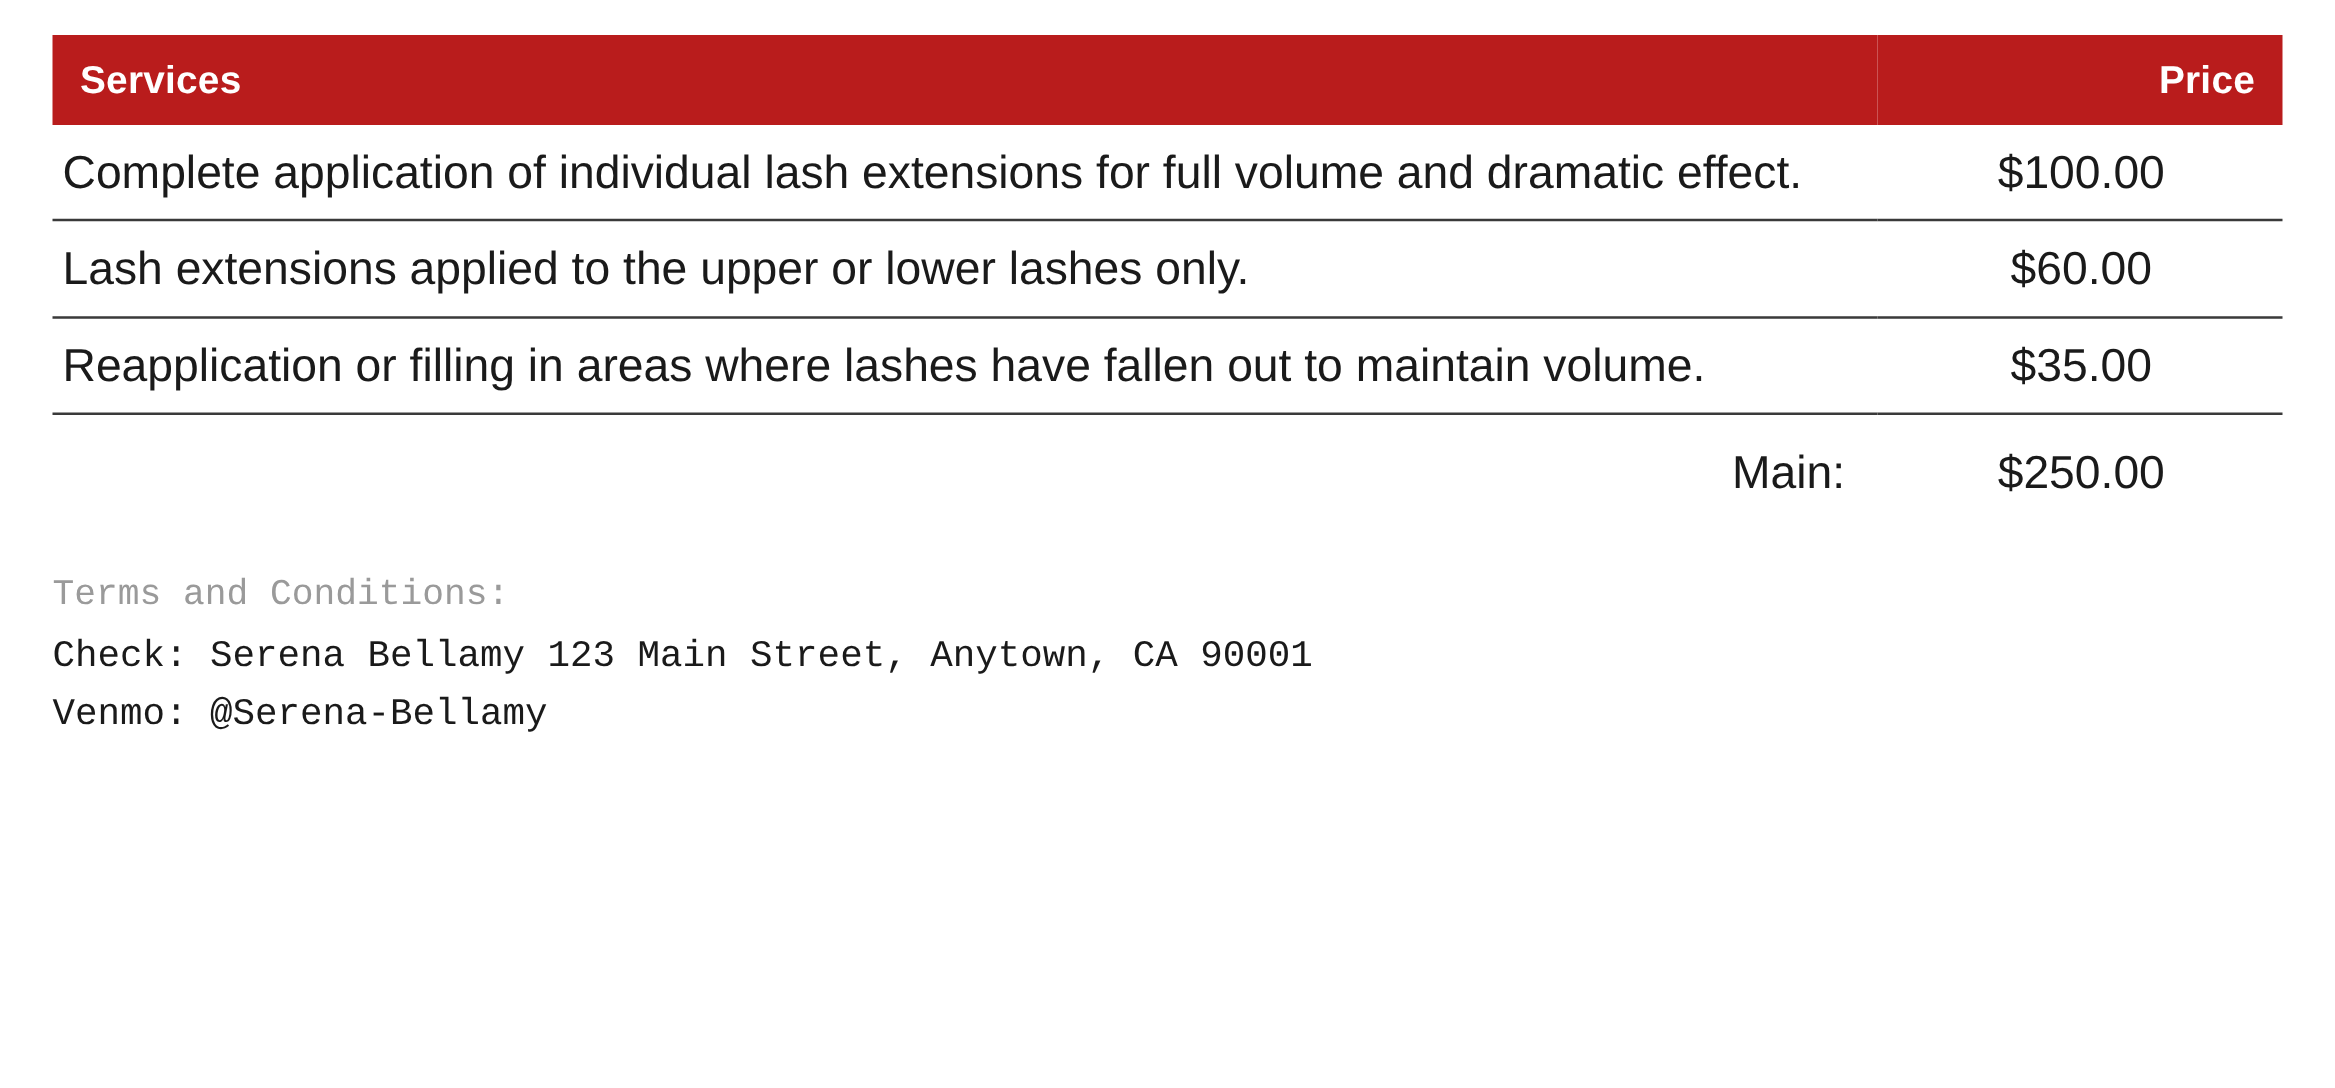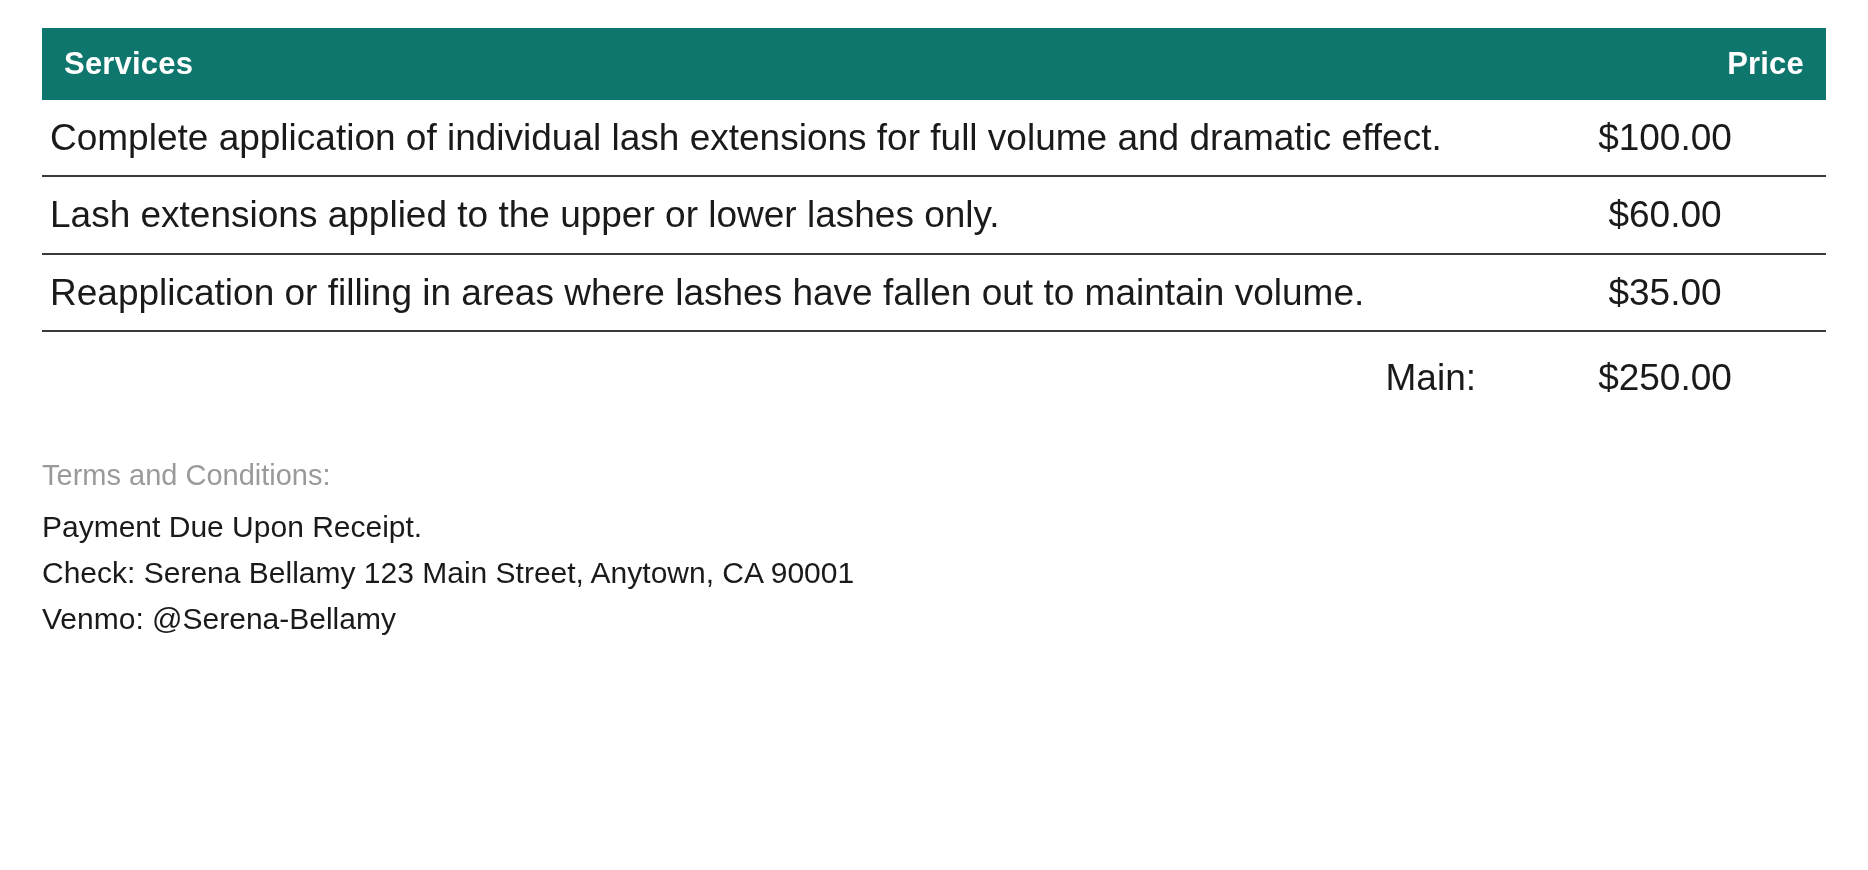--- a/index.html
+++ b/index.html
@@ -20,21 +20,21 @@
     height: 870px;
     padding: 28px 40px 0 40px;
   }
   table.services {
     width: 1784px;
     border-collapse: collapse;
     table-layout: fixed;
     margin-left: 2px;
   }
   table.services thead th {
-    background: #0f766e;
+    background: #b91c1c;
     color: #ffffff;
     font-size: 31px;
     font-weight: bold;
     padding: 18px 22px;
     text-align: left;
     letter-spacing: 0.2px;
   }
   table.services thead th.price-head {
     text-align: right;
   }
@@ -65,20 +65,21 @@
     padding-right: 26px !important;
   }
   .total-row td.total-value {
     text-align: center;
     white-space: nowrap;
   }
 
   .terms {
     margin-top: 44px;
     margin-left: 2px;
+    font-family: Liberation Mono, monospace;
   }
   .terms-title {
     font-size: 29px;
     color: #9a9a9a;
     margin-bottom: 12px;
   }
   .terms-line {
     font-size: 30px;
     color: #1a1a1a;
     line-height: 1.52;
@@ -115,18 +116,17 @@
       </tr>
       <tr class="total-row">
         <td class="total-label">Main:</td>
         <td class="total-value">$250.00</td>
       </tr>
     </tbody>
   </table>
 
   <div class="terms">
     <div class="terms-title">Terms and Conditions:</div>
-    <div class="terms-line">Payment Due Upon Receipt.</div>
     <div class="terms-line">Check: Serena Bellamy 123 Main Street, Anytown, CA 90001</div>
     <div class="terms-line">Venmo: @Serena-Bellamy</div>
   </div>
 
 </div>
 
 </body></html>

